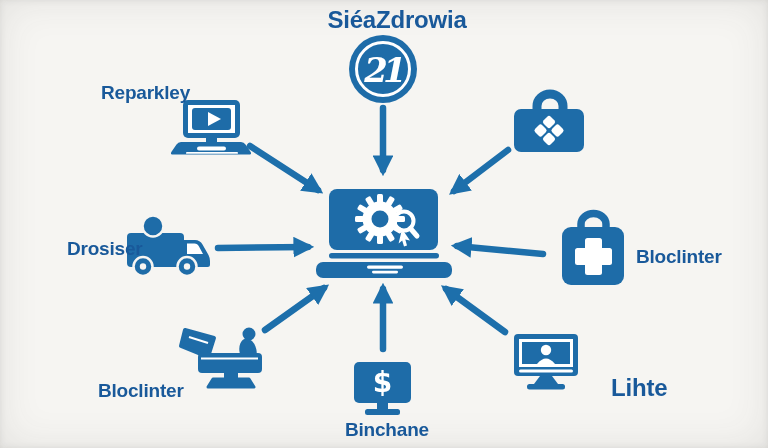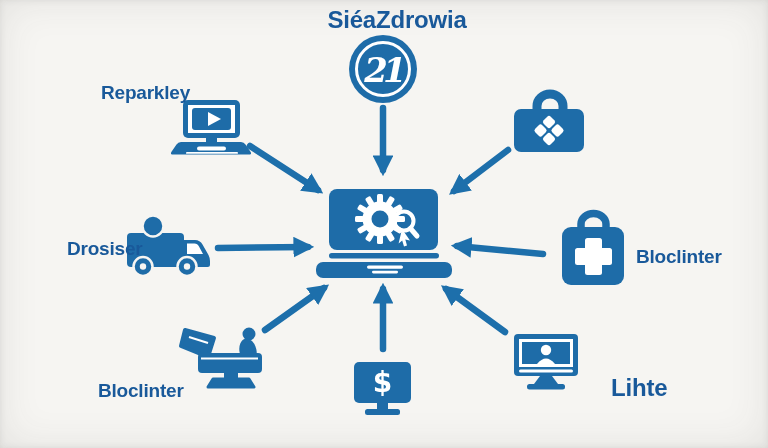--- a/index.html
+++ b/index.html
@@ -160,16 +160,17 @@
 
   <div class="lbl" style="left:101px;top:82px;">Reparkley</div>
 
 
   <div class="lbl" style="left:67px;top:238px;">Drosiser</div>
 
   <div class="lbl" style="left:636px;top:246px;">Bloclinter</div>
 
   <div class="lbl" style="left:98px;top:380px;">Bloclinter</div>
 
+  <div class="lbl center-x" style="left:345px;top:419px;width:76px;">Binchane</div>
 
   <div class="lbl" style="left:585px;top:374px;font-size:24px;margin-left:26px;">Lihte</div>
 
 </div>
 
 </body></html>

